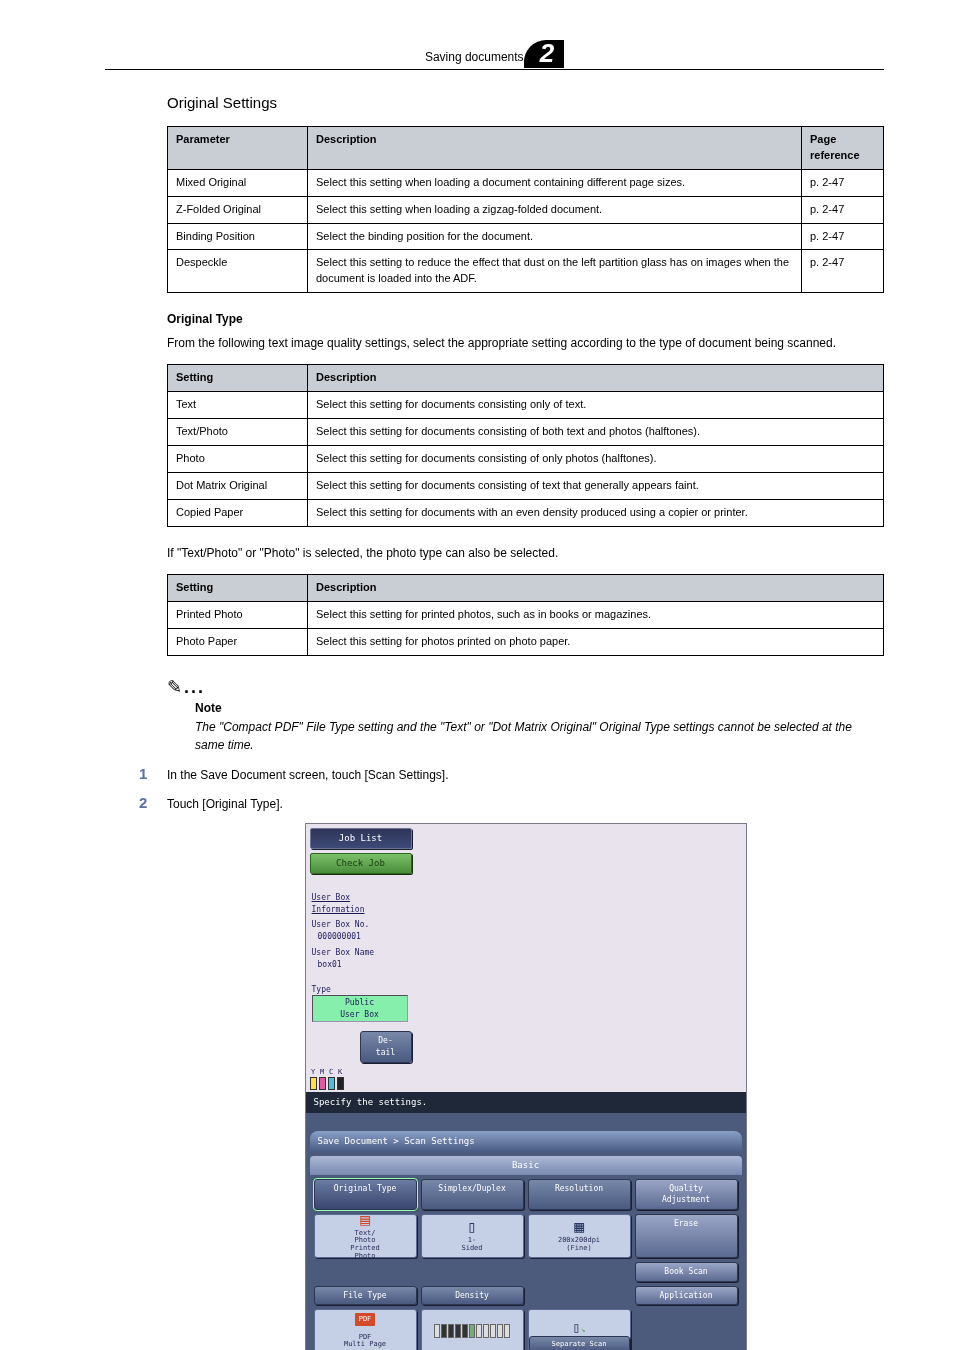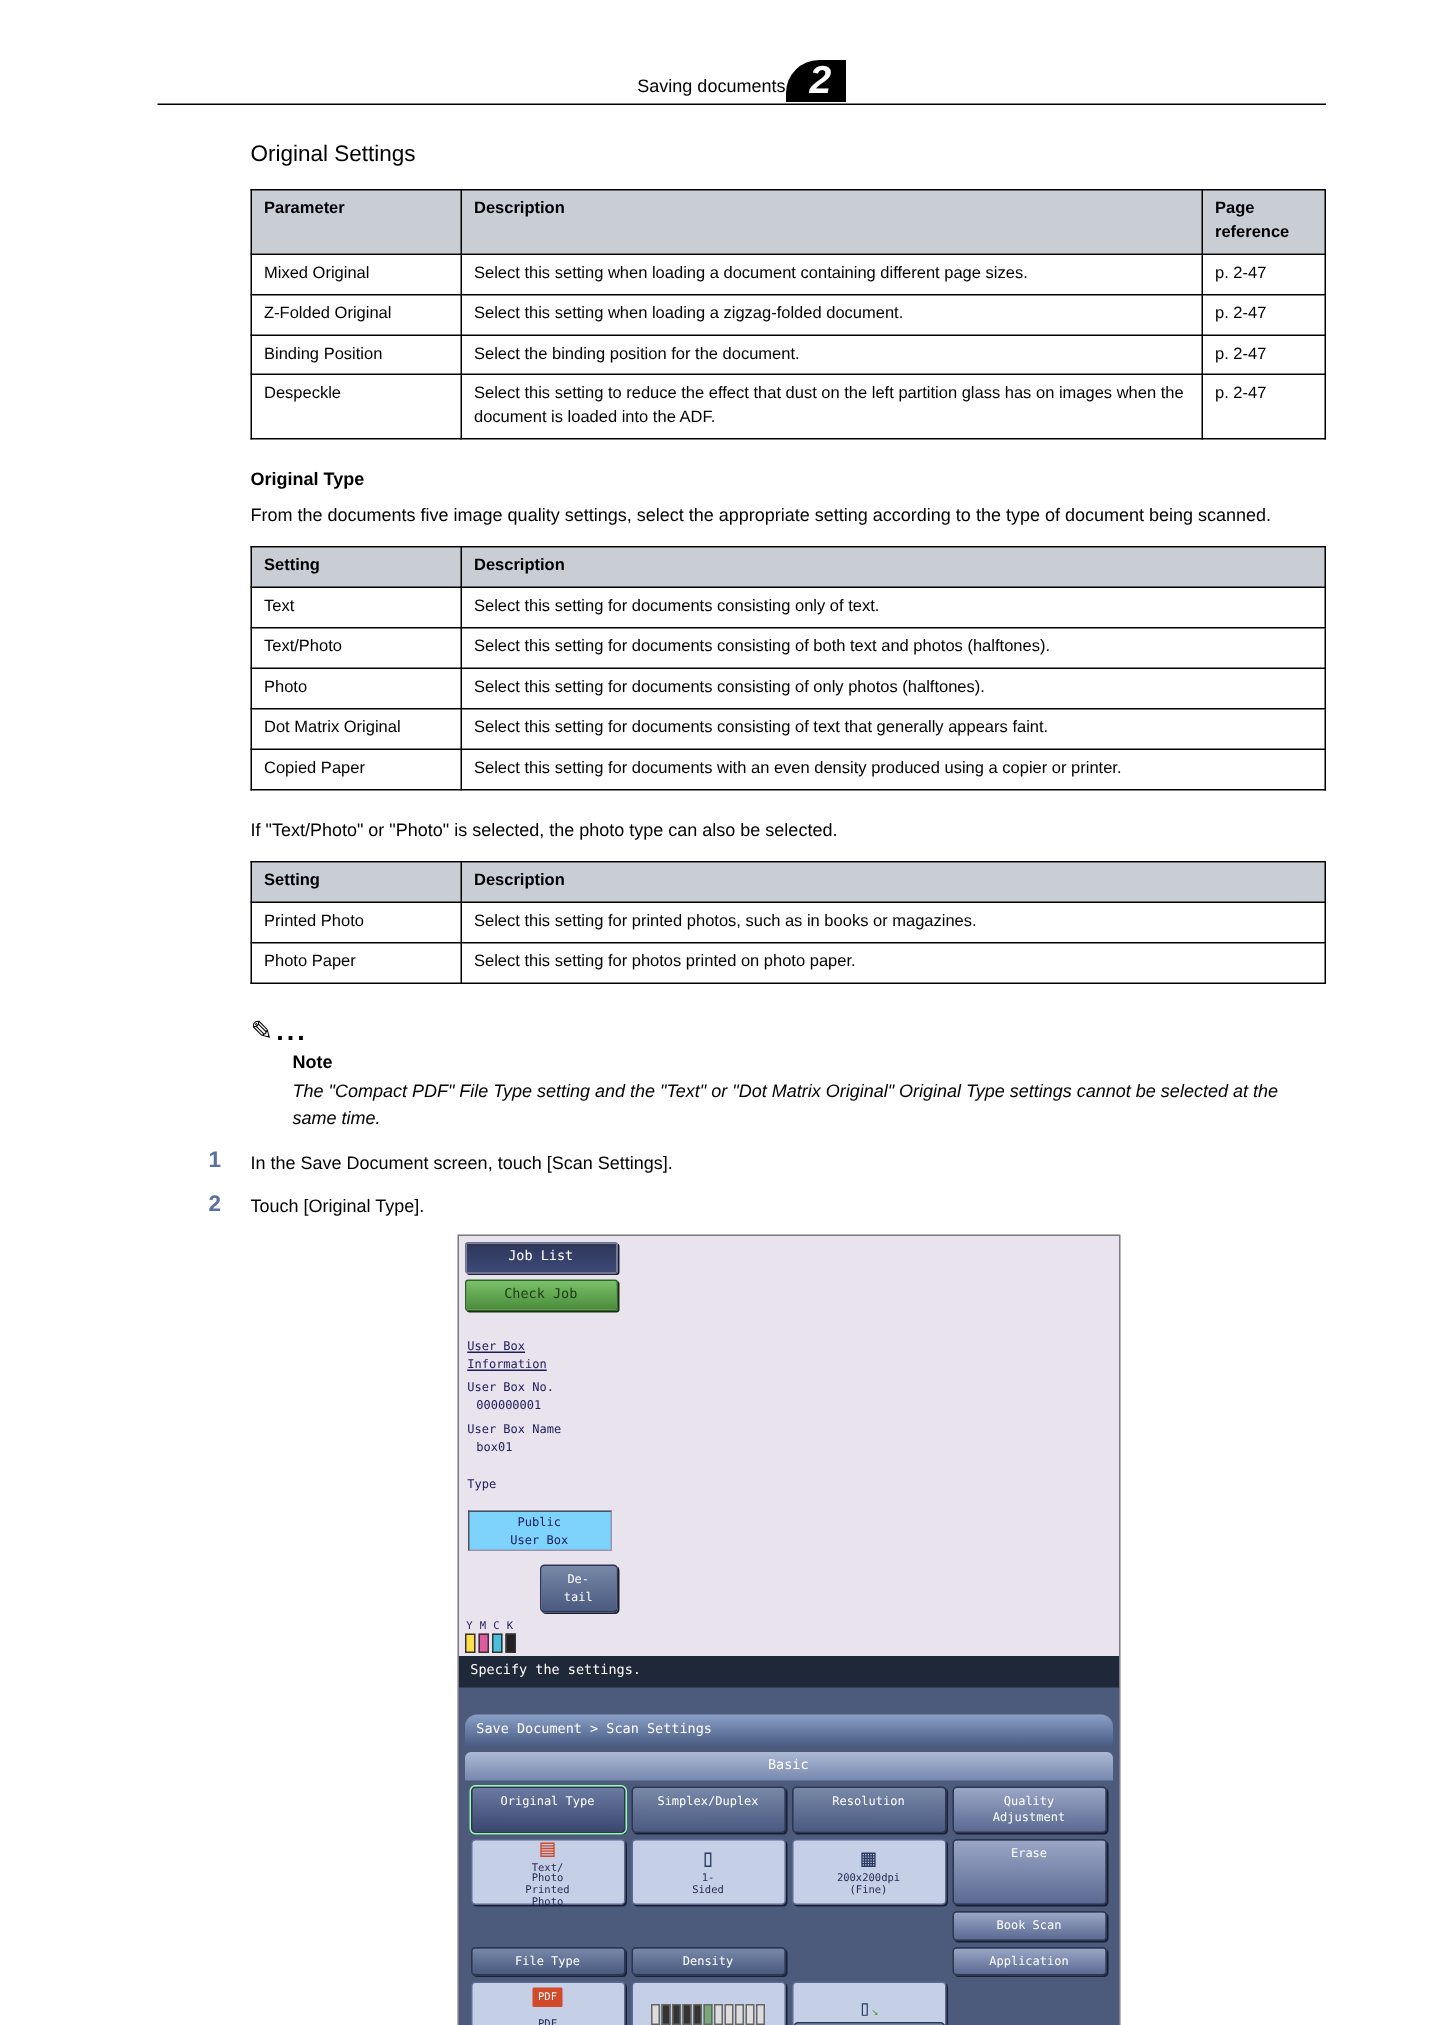--- a/index.html
+++ b/index.html
@@ -229,26 +229,26 @@
   .ui-tile .glyph { font-size: 16px; line-height: 1; margin-bottom: 2px; color: #2a3a64; }
   .ui-tile .tiny { font-size: 7px; color: #2a2a56; text-align: center; line-height: 1.1; }
   .ui-info {
     padding: 4px 6px;
     font-size: 8px;
     color: #1c1c58;
   }
   .ui-info .lab { font-size: 8px; }
   .ui-info .val { font-size: 8px; margin-bottom: 5px; }
   .ui-info .valbox {
-    background: #7dd3fc;
+    background: #86efac;
     border: 1px inset #9a94b0;
     padding: 1px 4px;
     width: 86px;
     font-size: 8px;
-    margin: 12px 0 5px 0;
+    margin: 0 0 5px 0;
   }
   .ui-foot {
     display: flex;
     justify-content: center;
     align-items: center;
     background: #1c2436;
     padding: 2px 6px;
     font-size: 8px;
     color: #c0c8e0;
   }
@@ -347,21 +347,21 @@
           </tr>
         <tr>
             <td>Despeckle</td>
             <td>Select this setting to reduce the effect that dust on the left partition glass has on images when the document is loaded into the ADF.</td>
             <td>p. 2-47</td>
           </tr>
       </tbody>
     </table>
 
     <div class="subhead">Original Type</div>
-    <p class="para">From the documents five image quality settings, select the appropriate setting according to the type of document being scanned.</p>
+    <p class="para">From the following text image quality settings, select the appropriate setting according to the type of document being scanned.</p>
 
     <table class="param">
       <colgroup>
           <col class="c1">
           <col>
         </colgroup>
       <thead>
           <tr>
         <th>Setting</th>
         <th>Description</th>

